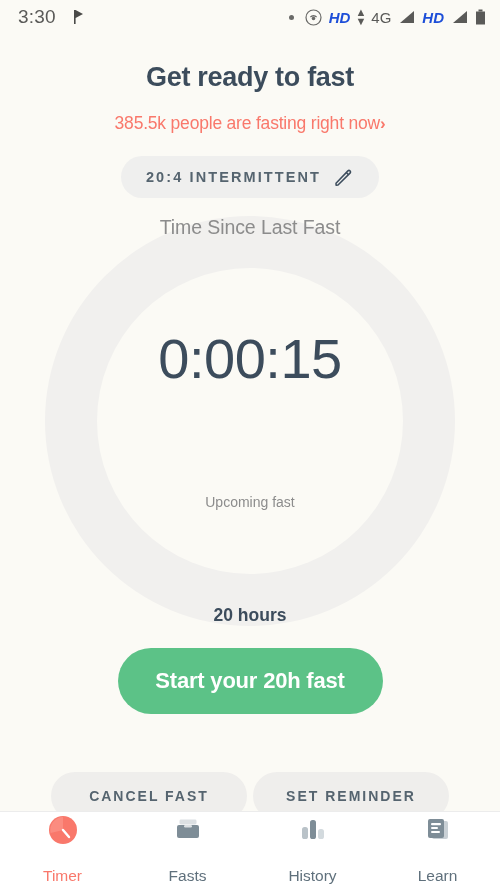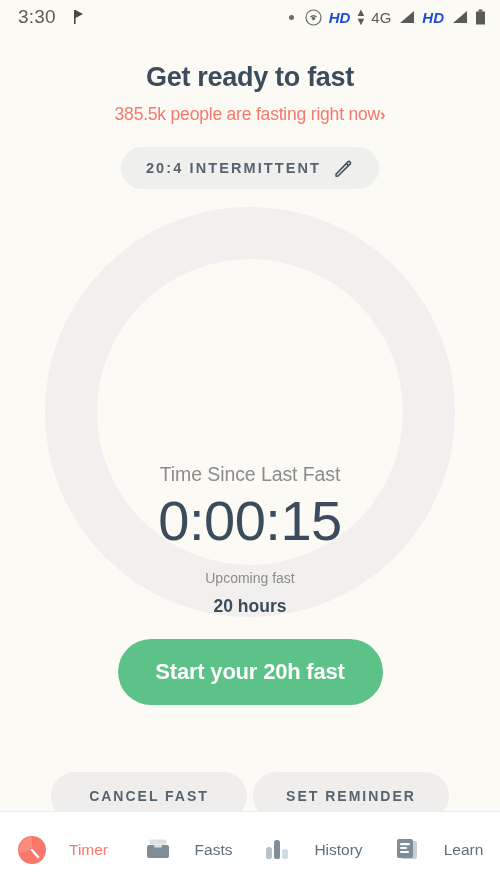--- a/index.html
+++ b/index.html
@@ -74,21 +74,21 @@
     text-align: center;
     margin-top: 28px;
   }
   .title {
     font-size: 27px;
     font-weight: bold;
     color: #3C4C5C;
     letter-spacing: -0.3px;
   }
   .subtitle {
-    margin-top: 11px;
+    margin-top: 20px;
     font-size: 17.5px;
     color: #F9786B;
     letter-spacing: -0.2px;
     display: inline-flex;
     align-items: center;
     gap: 0;
     cursor: pointer;
   }
   .chev {
     font-size: 17px;
@@ -148,21 +148,21 @@
   }
   .ring-center {
     position: absolute;
     left: 0;
     right: 0;
     top: 0;
     height: 410px;
     display: flex;
     flex-direction: column;
     align-items: center;
-    justify-content: flex-end;
+    justify-content: space-between;
   }
   .since-label {
     font-size: 19.5px;
     color: #8C8C8C;
     letter-spacing: -0.1px;
   }
   .big-time {
     font-size: 56px;
     color: #3C4C5C;
     letter-spacing: -0.5px;
@@ -232,21 +232,21 @@
     bottom: 0;
     width: 500px;
     height: 76px;
     background: #FFFFFF;
     border-top: 1px solid #ECECEC;
     display: flex;
   }
   .nav-item {
     flex: 1;
     display: flex;
-    flex-direction: row;
+    flex-direction: column;
     align-items: center;
     justify-content: center;
     gap: 22px;
     cursor: pointer;
   }
   .nav-label {
     font-size: 15.5px;
     color: #5F707C;
   }
   .nav-item.active .nav-label { color: #F9786B; }

